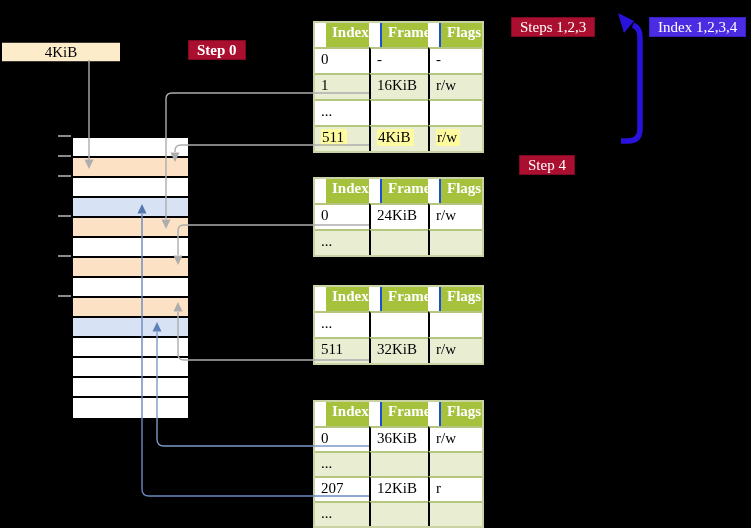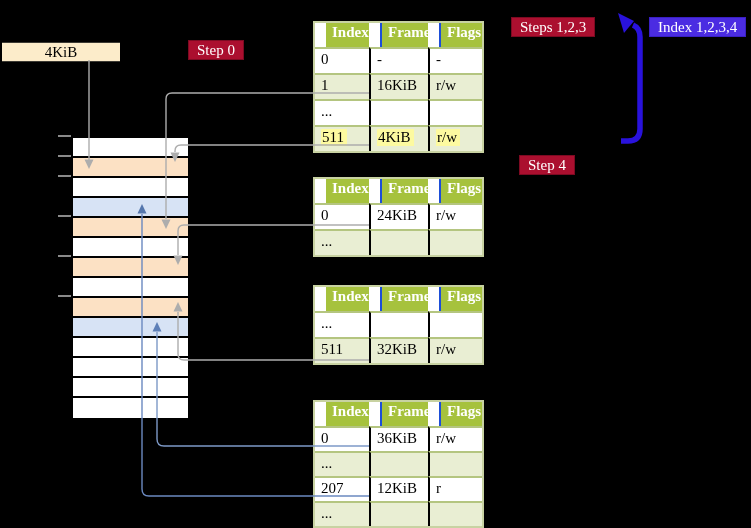--- a/index.html
+++ b/index.html
@@ -13,21 +13,21 @@
     background:#fcecca;border-top:1px solid #3c3a33;border-bottom:1px solid #3c3a33;
     color:#000;font-size:15px;text-align:center;line-height:18px;
   }
   
   .step-label{
     position:absolute;font-size:15px;color:#fff;line-height:16px;
     padding:1px 8px;border-radius:0;white-space:nowrap;
   }
   .crimson{background:#ab0f2f;border:1px solid #7d0a22;}
   .bluelabel{background:#4b2ce2;border:1px solid #3a1fc4;}
-  .lbl-step0{left:188px;top:40px;}
+  .lbl-step0{left:188px;top:40px;font-weight:bold;}
   .lbl-steps123{left:511px;top:17px;}
   .lbl-steps1234{left:649px;top:17px;}
   .lbl-step4{left:519px;top:155px;}
   
   .memory-strip{
     position:absolute;left:71px;top:136px;width:119px;
     border:2px solid #000;box-sizing:border-box;
   }
   .mrow{height:20px;border-bottom:2px solid #000;box-sizing:border-box;}
   .mrow:last-child{border-bottom:none;}

